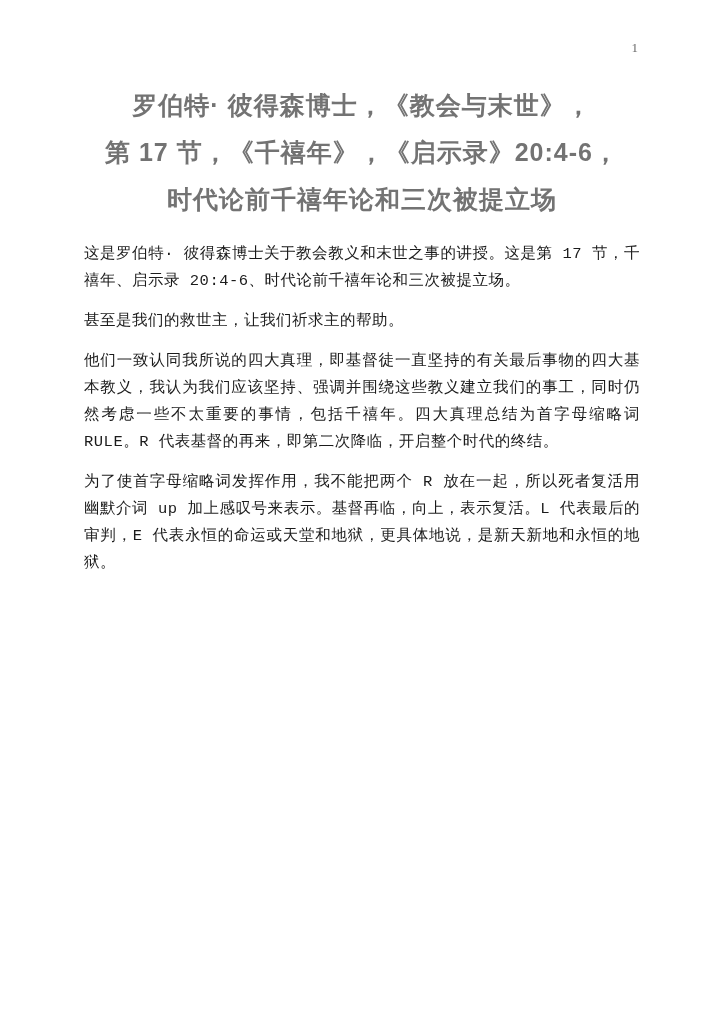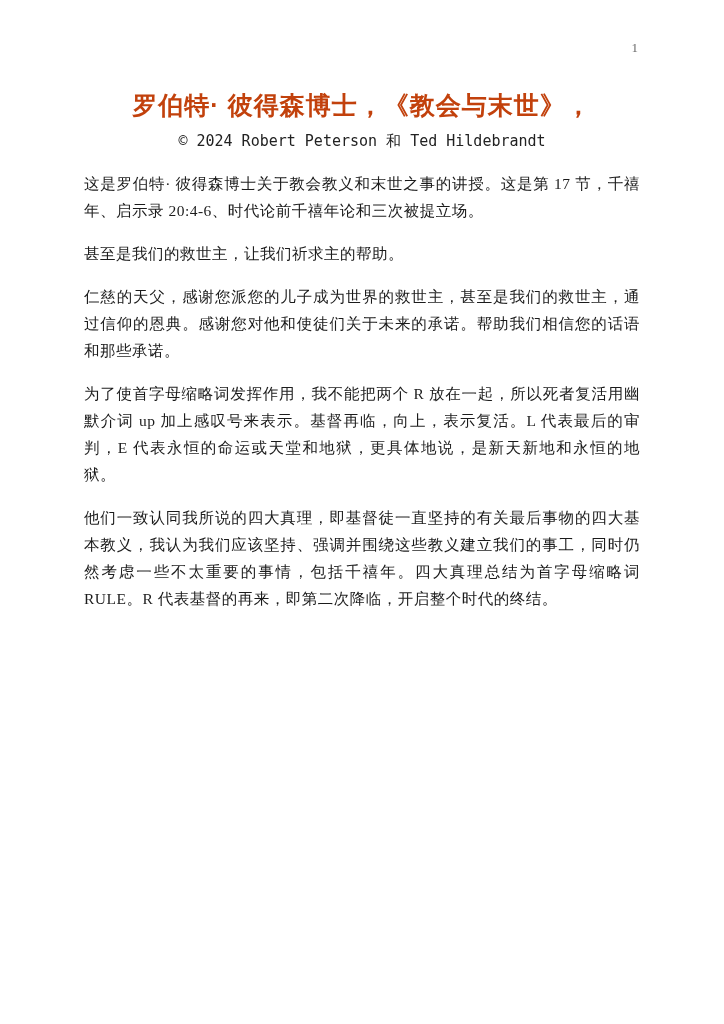--- a/index.html
+++ b/index.html
@@ -26,56 +26,57 @@
     line-height: 16px;
     color: #6b6b6b;
     font-family: "Liberation Serif", "DejaVu Serif", serif;
   }
   .title-block {
     text-align: center;
     font-family: "Liberation Sans", "DejaVu Sans", sans-serif;
     font-weight: bold;
     font-size: 25px;
     line-height: 47px;
-    color: #c2410c;
+    color: #737373;
     letter-spacing: 1px;
   }
   .copyright {
     text-align: center;
     font-family: "DejaVu Sans Mono", "Liberation Mono", monospace;
     font-size: 15px;
     line-height: 22px;
     color: #222222;
     margin-top: 1px;
   }
   .content {
     margin-top: 18px;
     font-size: 15.5px;
     line-height: 27px;
     text-align: justify;
     letter-spacing: 0.5px;
   }
   .content p {
-    margin: 16px 0 13px 0;
+    margin: 4px 0 13px 0;
+    font-family: Liberation Mono, monospace;
   }
 </style>
 </head>
 <body>
 
 <div class="page">
 
   <div class="page-number">1</div>
 
   <div class="title-block">
     <div>罗伯特· 彼得森博士，《教会与末世》，</div>
+    <div>第 17 节，《千禧年》，《启示录》20:4-6，</div>
+    <div>时代论前千禧年论和三次被提立场</div>
   </div>
 
-  <div class="copyright">© 2024 Robert Peterson 和 Ted Hildebrandt</div>
 
   <div class="content">
     <p>这是罗伯特· 彼得森博士关于教会教义和末世之事的讲授。这是第 17 节，千禧年、启示录 20:4-6、时代论前千禧年论和三次被提立场。</p>
     <p>甚至是我们的救世主，让我们祈求主的帮助。</p>
-    <p>仁慈的天父，感谢您派您的儿子成为世界的救世主，甚至是我们的救世主，通过信仰的恩典。感谢您对他和使徒们关于未来的承诺。帮助我们相信您的话语和那些承诺。</p>
+    <p>他们一致认同我所说的四大真理，即基督徒一直坚持的有关最后事物的四大基本教义，我认为我们应该坚持、强调并围绕这些教义建立我们的事工，同时仍然考虑一些不太重要的事情，包括千禧年。四大真理总结为首字母缩略词 RULE。R 代表基督的再来，即第二次降临，开启整个时代的终结。</p>
     <p>为了使首字母缩略词发挥作用，我不能把两个 R 放在一起，所以死者复活用幽默介词 up 加上感叹号来表示。基督再临，向上，表示复活。L 代表最后的审判，E 代表永恒的命运或天堂和地狱，更具体地说，是新天新地和永恒的地狱。</p>
-    <p>他们一致认同我所说的四大真理，即基督徒一直坚持的有关最后事物的四大基本教义，我认为我们应该坚持、强调并围绕这些教义建立我们的事工，同时仍然考虑一些不太重要的事情，包括千禧年。四大真理总结为首字母缩略词 RULE。R 代表基督的再来，即第二次降临，开启整个时代的终结。</p>
   </div>
 
 </div>
 
 </body></html>

